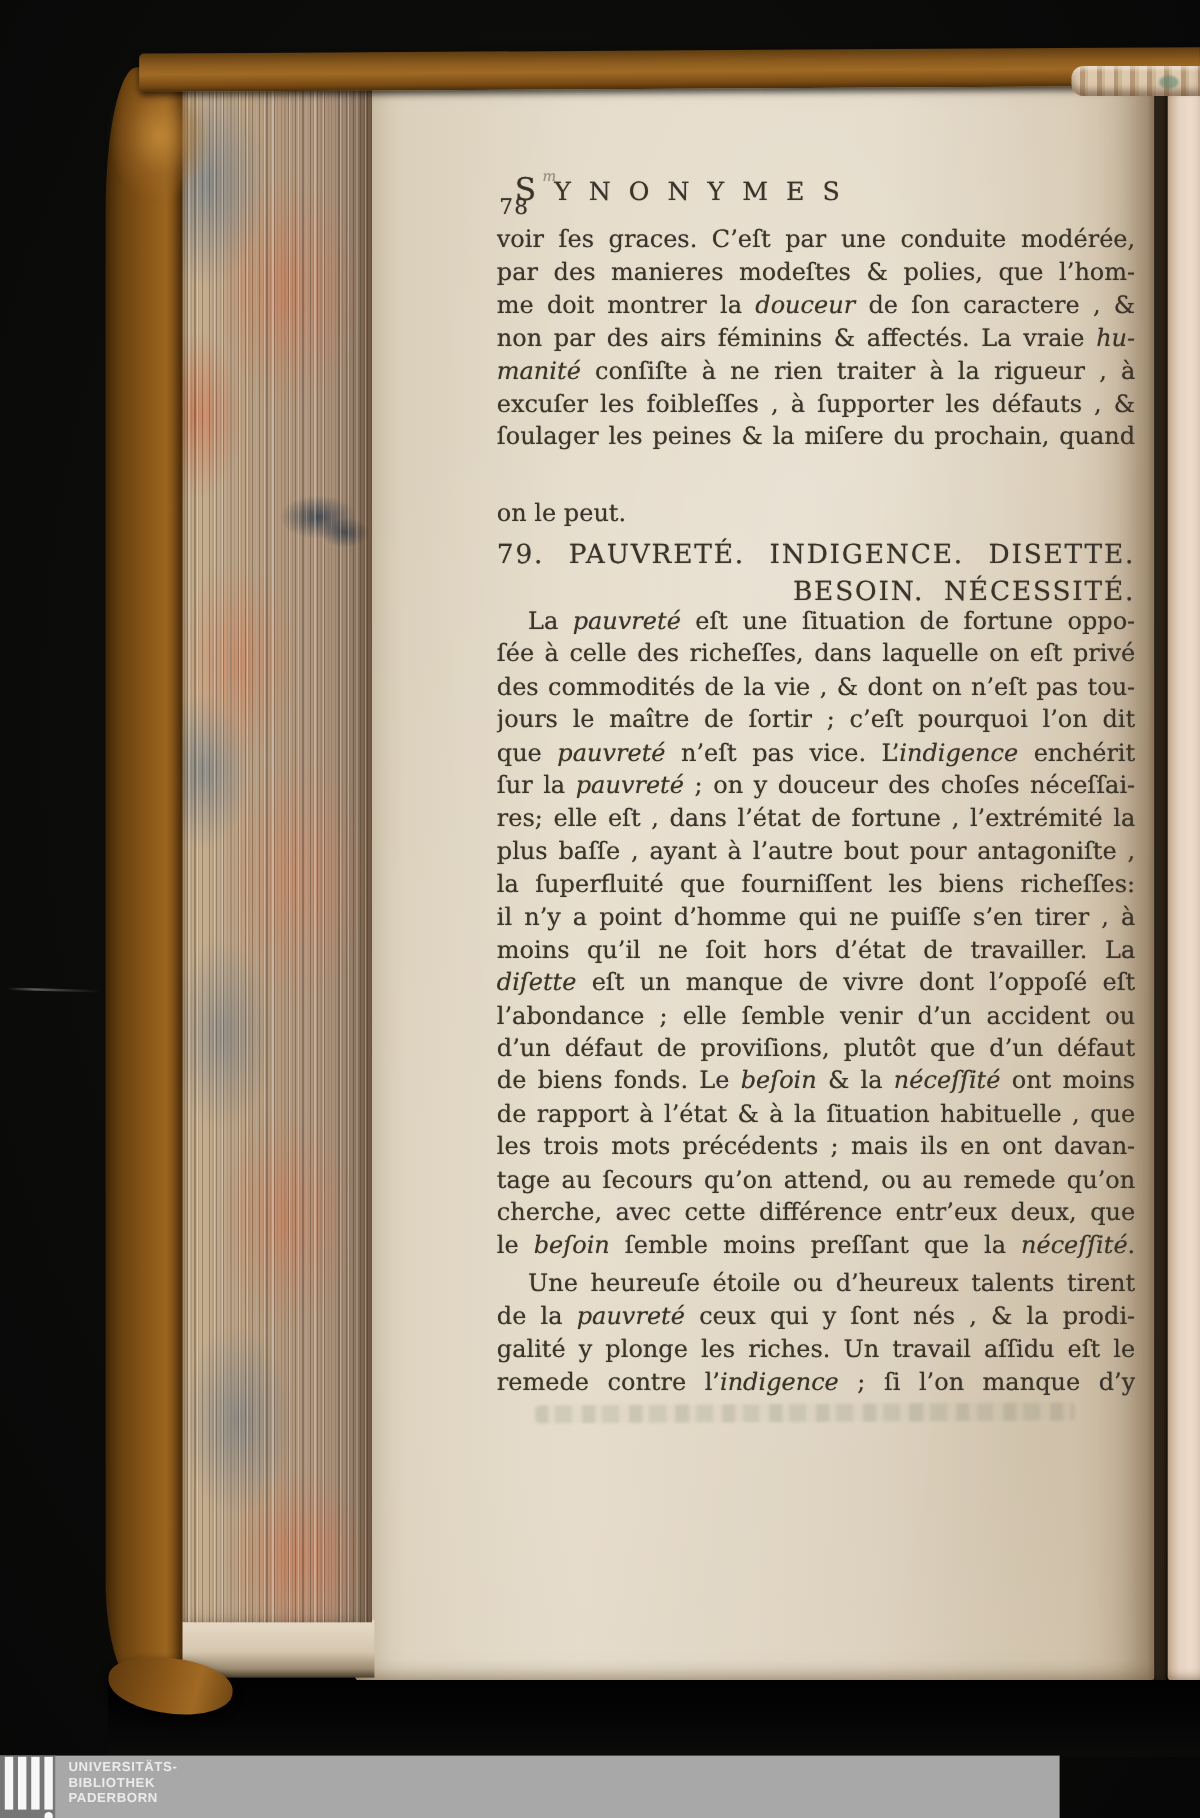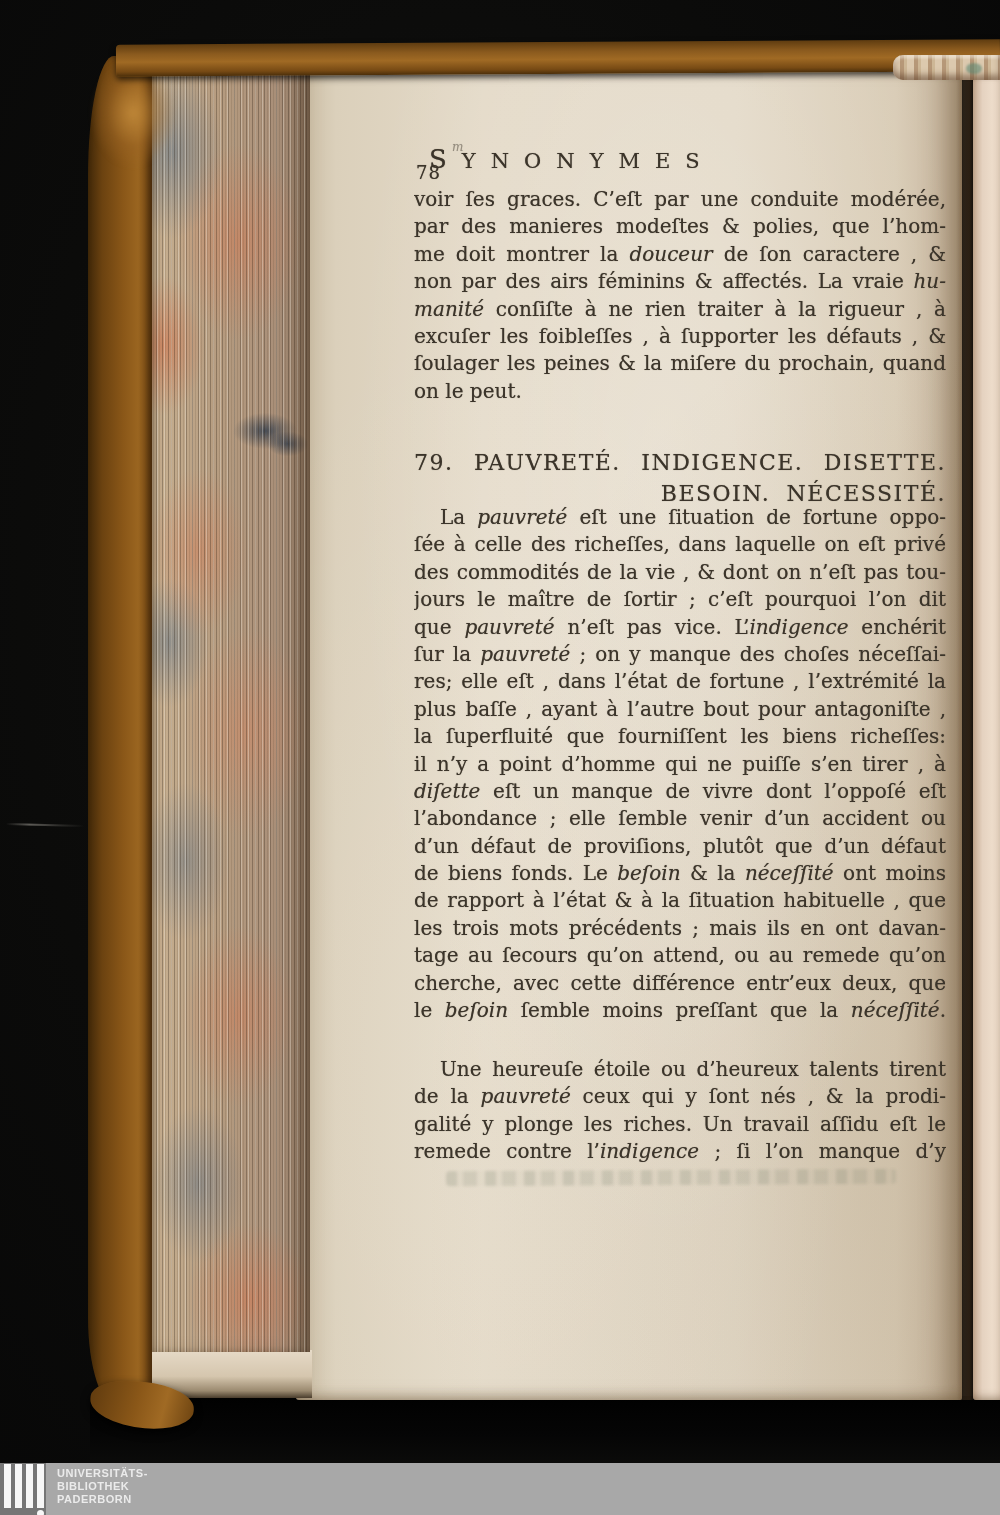--- a/index.html
+++ b/index.html
@@ -84,34 +84,34 @@
     text-shadow:0 0 0.8px rgba(58,50,38,0.65);}
   .page-head{top:78px;height:36px;}
   .pagenum{position:absolute;left:2px;top:18px;font-size:18px;letter-spacing:1px;}
   .pagenum-mark{position:absolute;left:38px;top:-4px;font-size:12px;opacity:0.45;font-style:italic;}
   .running-head{display:block;text-align:left;font-size:21px;letter-spacing:15px;padding-left:15px;}
   .running-head::first-letter{font-size:26px;}
   .para{font-size:20px;}
   .tline{height:27.4px;line-height:27.4px;overflow:hidden;
     text-align:justify;text-align-last:justify;}
   .tline.indent{padding-left:26px;}
-  .tline.short{text-align-last:left;}
+  .tline.short{text-align-last:left;margin-top:36px;}
   .tline i{font-style:italic;}
   .p1{top:120px;}
   .heading{top:357px;font-size:22px;letter-spacing:1.5px;}
   .heading .h1{height:31px;line-height:31px;text-align:justify;text-align-last:justify;margin-top:24px;}
   .heading .h2{height:31px;line-height:31px;text-align:right;word-spacing:8px;}
   .p2{top:438px;}
   .p3{top:990px;}
   .bleed{position:absolute;left:150px;top:1104px;width:450px;height:15px;z-index:2;
     background:repeating-linear-gradient(90deg,rgba(104,114,96,0.25) 0 11px,rgba(104,114,96,0.05) 11px 17px,rgba(104,114,96,0.2) 17px 31px,rgba(104,114,96,0.04) 31px 39px);
     filter:blur(1.4px);opacity:0.8;transform:rotate(-0.3deg);border-radius:4px;}
 
   
-  .band{position:absolute;left:0;top:1463px;width:1000px;height:52px;z-index:10;
+  .band{position:absolute;left:0;top:1463px;width:883px;height:52px;z-index:10;
     background:#a8a8a8;font-family:"Liberation Sans","DejaVu Sans",sans-serif;}
   .logo{position:absolute;left:0;top:0;width:46px;height:52px;background:#767676;}
   .logo .bar{position:absolute;top:1px;width:7px;height:44px;background:#f7f7f7;}
   .logo .bar:nth-child(1){left:4px;}
   .logo .bar:nth-child(2){left:15px;}
   .logo .bar:nth-child(3){left:26px;}
   .logo .bar:nth-child(4){left:37px;}
   .logo .dot{position:absolute;left:37px;top:47px;width:7px;height:7px;border-radius:50%;background:#f7f7f7;}
   .logo-text{position:absolute;left:57px;top:4px;color:#ebebeb;font-size:11px;font-weight:bold;
     letter-spacing:0.5px;line-height:13px;}
@@ -146,25 +146,26 @@
       <div class="h1">79. PAUVRETÉ. INDIGENCE. DISETTE.</div>
       <div class="h2">BESOIN. NÉCESSITÉ.</div>
     </div>
 
     <div class="txt para p2">
         <div class="tline indent"><span>La </span><i>pauvreté</i><span> eſt une ſituation de fortune oppo-</span></div>
         <div class="tline"><span>ſée à celle des richeſſes, dans laquelle on eſt privé</span></div>
         <div class="tline"><span>des commodités de la vie , &amp; dont on n’eſt pas tou-</span></div>
         <div class="tline"><span>jours le maître de ſortir ; c’eſt pourquoi l’on dit</span></div>
         <div class="tline"><span>que </span><i>pauvreté</i><span> n’eſt pas vice. L’</span><i>indigence</i><span> enchérit</span></div>
-        <div class="tline"><span>ſur la </span><i>pauvreté</i><span> ; on y manque des choſes néceſſai-</span></div>
+        <div class="tline"><span>ſur la </span><i>pauvreté</i><span> ; on y douceur des choſes néceſſai-</span></div>
         <div class="tline"><span>res; elle eſt , dans l’état de fortune , l’extrémité la</span></div>
         <div class="tline"><span>plus baſſe , ayant à l’autre bout pour antagoniſte ,</span></div>
         <div class="tline"><span>la ſuperfluité que fourniſſent les biens richeſſes:</span></div>
         <div class="tline"><span>il n’y a point d’homme qui ne puiſſe s’en tirer , à</span></div>
+        <div class="tline"><span>moins qu’il ne ſoit hors d’état de travailler. La</span></div>
         <div class="tline"><i>diſette</i><span> eſt un manque de vivre dont l’oppoſé eſt</span></div>
         <div class="tline"><span>l’abondance ; elle ſemble venir d’un accident ou</span></div>
         <div class="tline"><span>d’un défaut de proviſions, plutôt que d’un défaut</span></div>
         <div class="tline"><span>de biens fonds. Le </span><i>beſoin</i><span> &amp; la </span><i>néceſſité</i><span> ont moins</span></div>
         <div class="tline"><span>de rapport à l’état &amp; à la ſituation habituelle , que</span></div>
         <div class="tline"><span>les trois mots précédents ; mais ils en ont davan-</span></div>
         <div class="tline"><span>tage au ſecours qu’on attend, ou au remede qu’on</span></div>
         <div class="tline"><span>cherche, avec cette différence entr’eux deux, que</span></div>
         <div class="tline"><span>le </span><i>beſoin</i><span> ſemble moins preſſant que la </span><i>néceſſité</i><span>.</span></div>
       </div>

